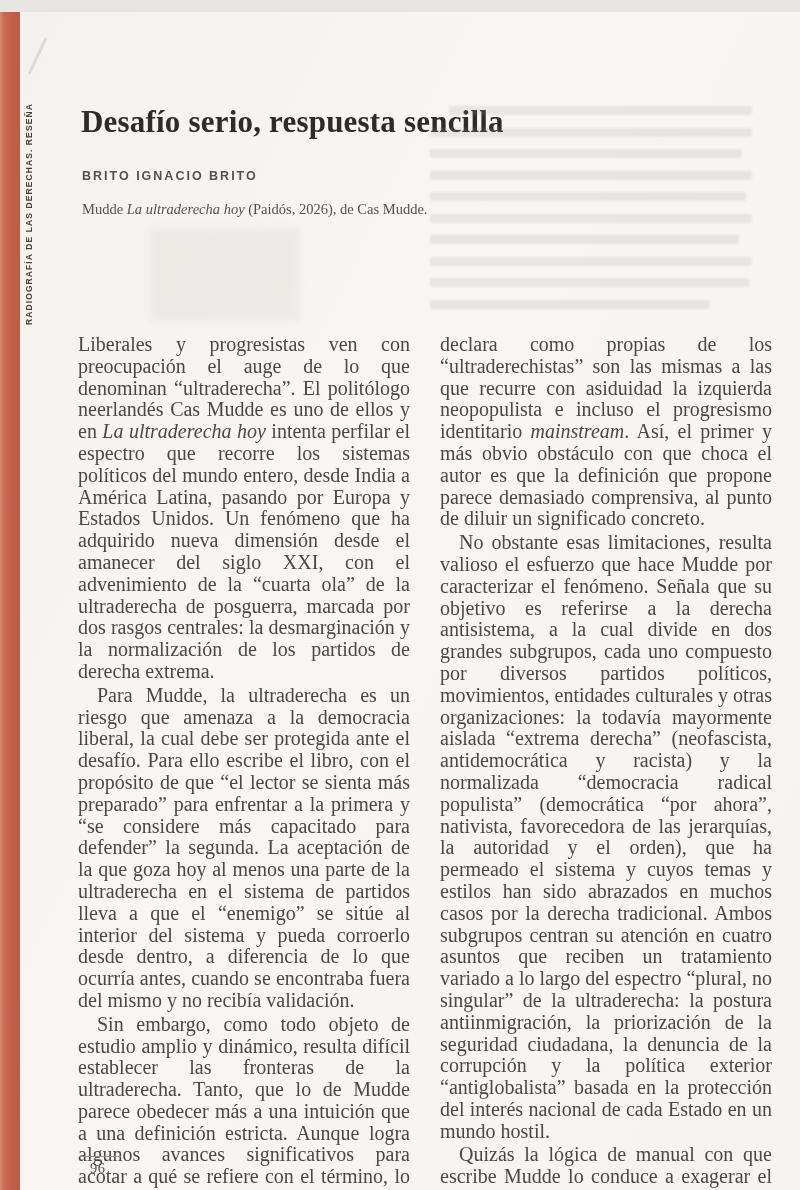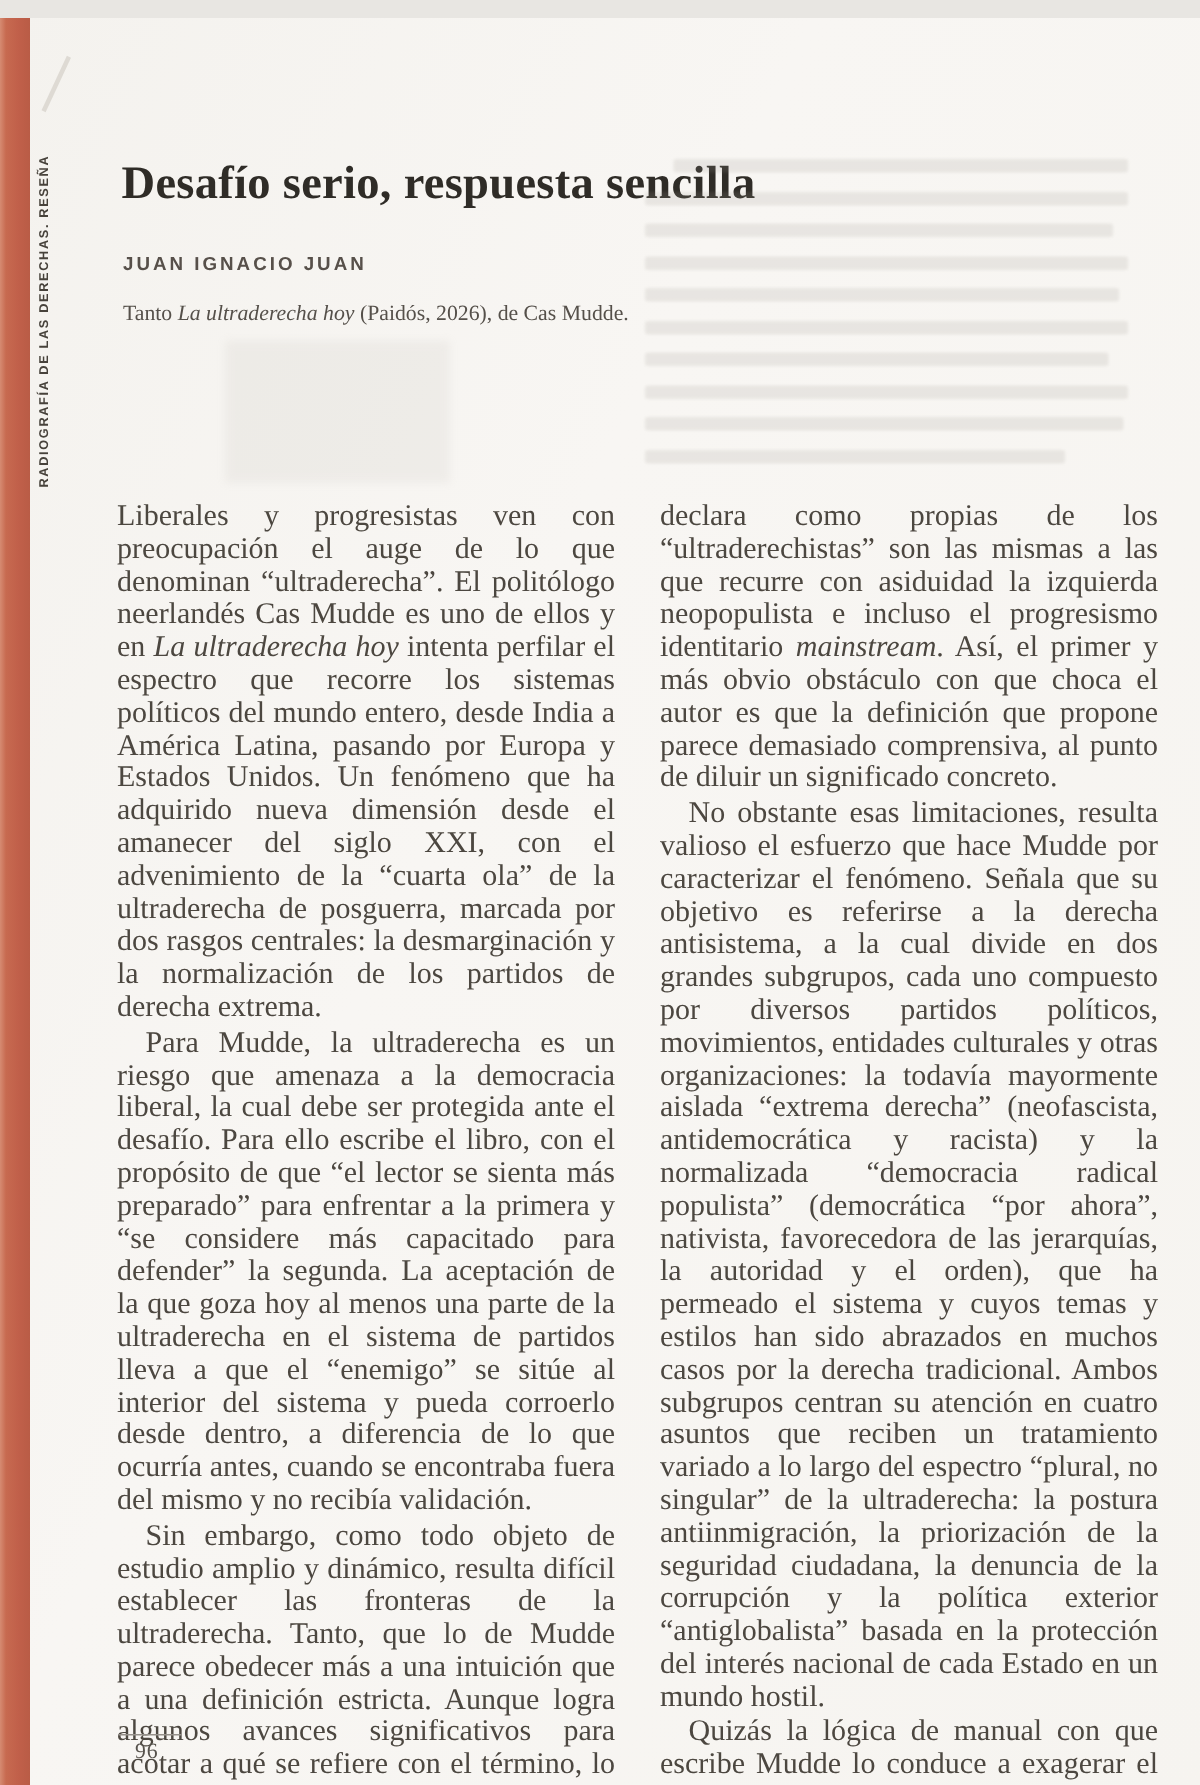--- a/index.html
+++ b/index.html
@@ -130,23 +130,23 @@
 <div class="page">
 
   <div class="spine-bar"></div>
 
   <div class="section-label">RADIOGRAFÍA DE LAS DERECHAS. RESEÑA</div>
 
   <div class="corner-mark"></div>
 
   <h1 class="title">Desafío serio, respuesta sencilla</h1>
 
-  <div class="author">JUAN IGNACIO JUAN</div>
+  <div class="author">BRITO IGNACIO BRITO</div>
 
-  <div class="book-ref"><span>Tanto </span><em>La ultraderecha hoy</em><span> (Paidós, 2026), de Cas Mudde.</span></div>
+  <div class="book-ref"><span>Mudde </span><em>La ultraderecha hoy</em><span> (Paidós, 2026), de Cas Mudde.</span></div>
 
   <div class="bleed">
     <div class="bl" style="width: 94%; margin-left: 6%;"></div>
     <div class="bl" style="width: 100%;"></div>
     <div class="bl" style="width: 97%;"></div>
     <div class="bl" style="width: 100%;"></div>
     <div class="bl" style="width: 98%;"></div>
     <div class="bl" style="width: 100%;"></div>
     <div class="bl" style="width: 96%;"></div>
     <div class="bl" style="width: 100%;"></div>

